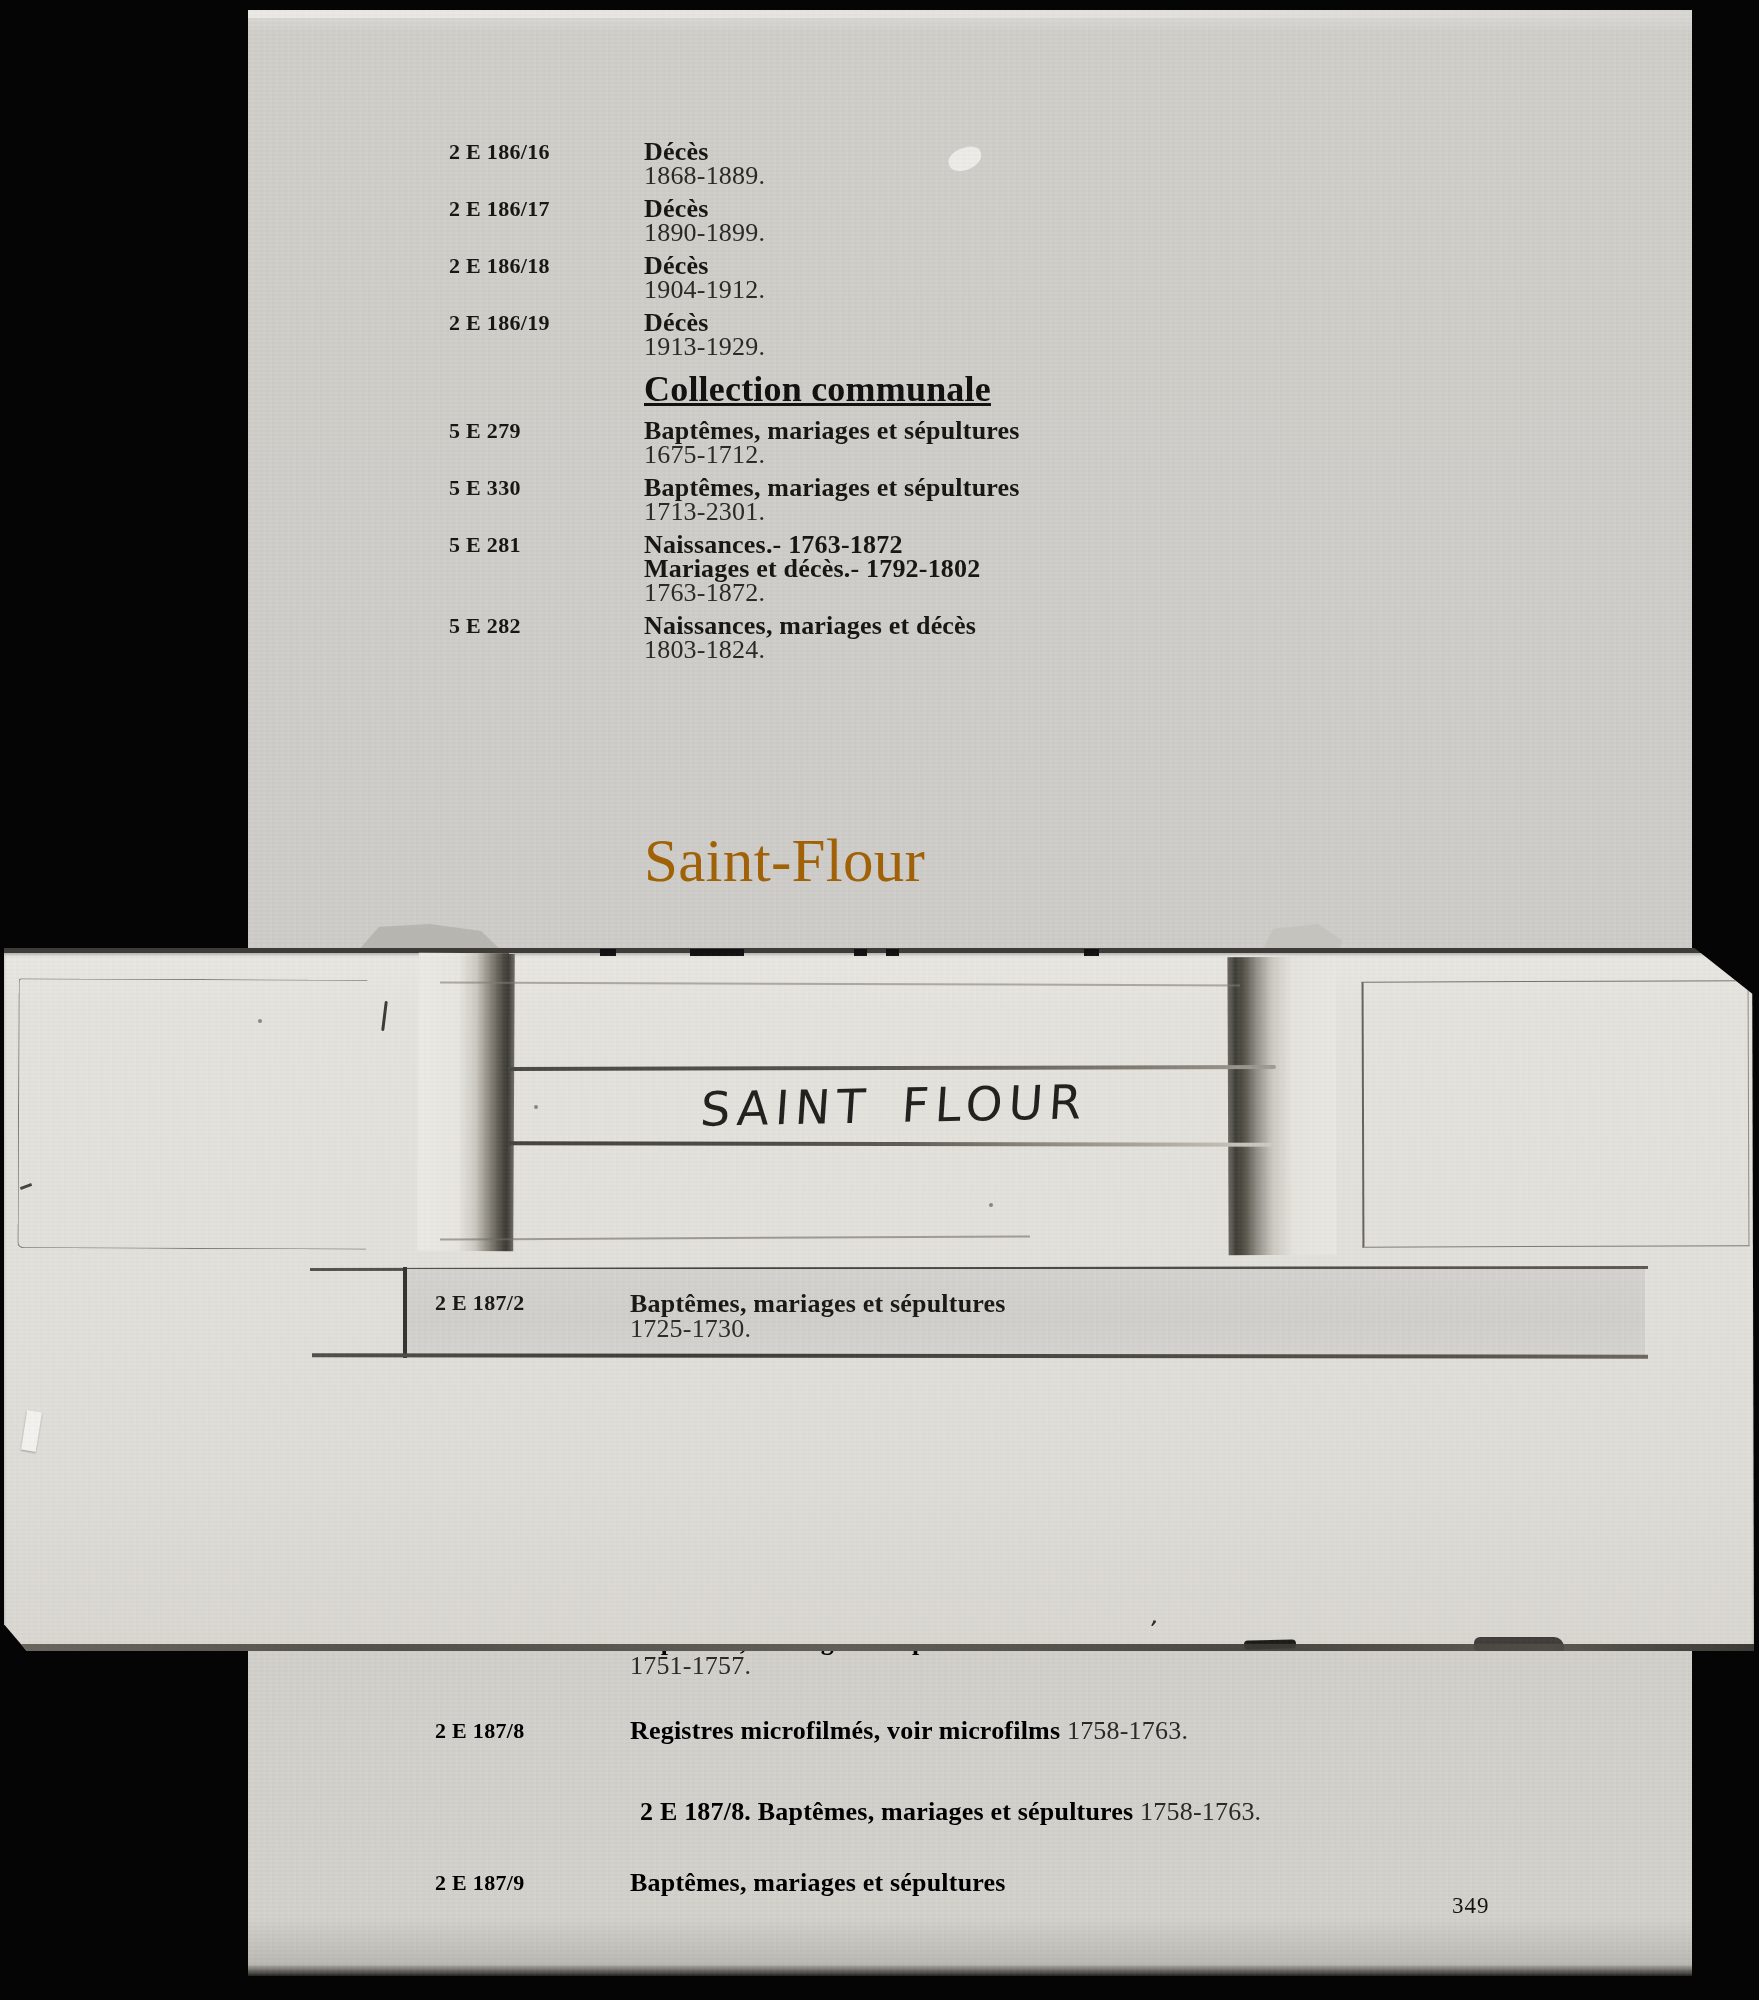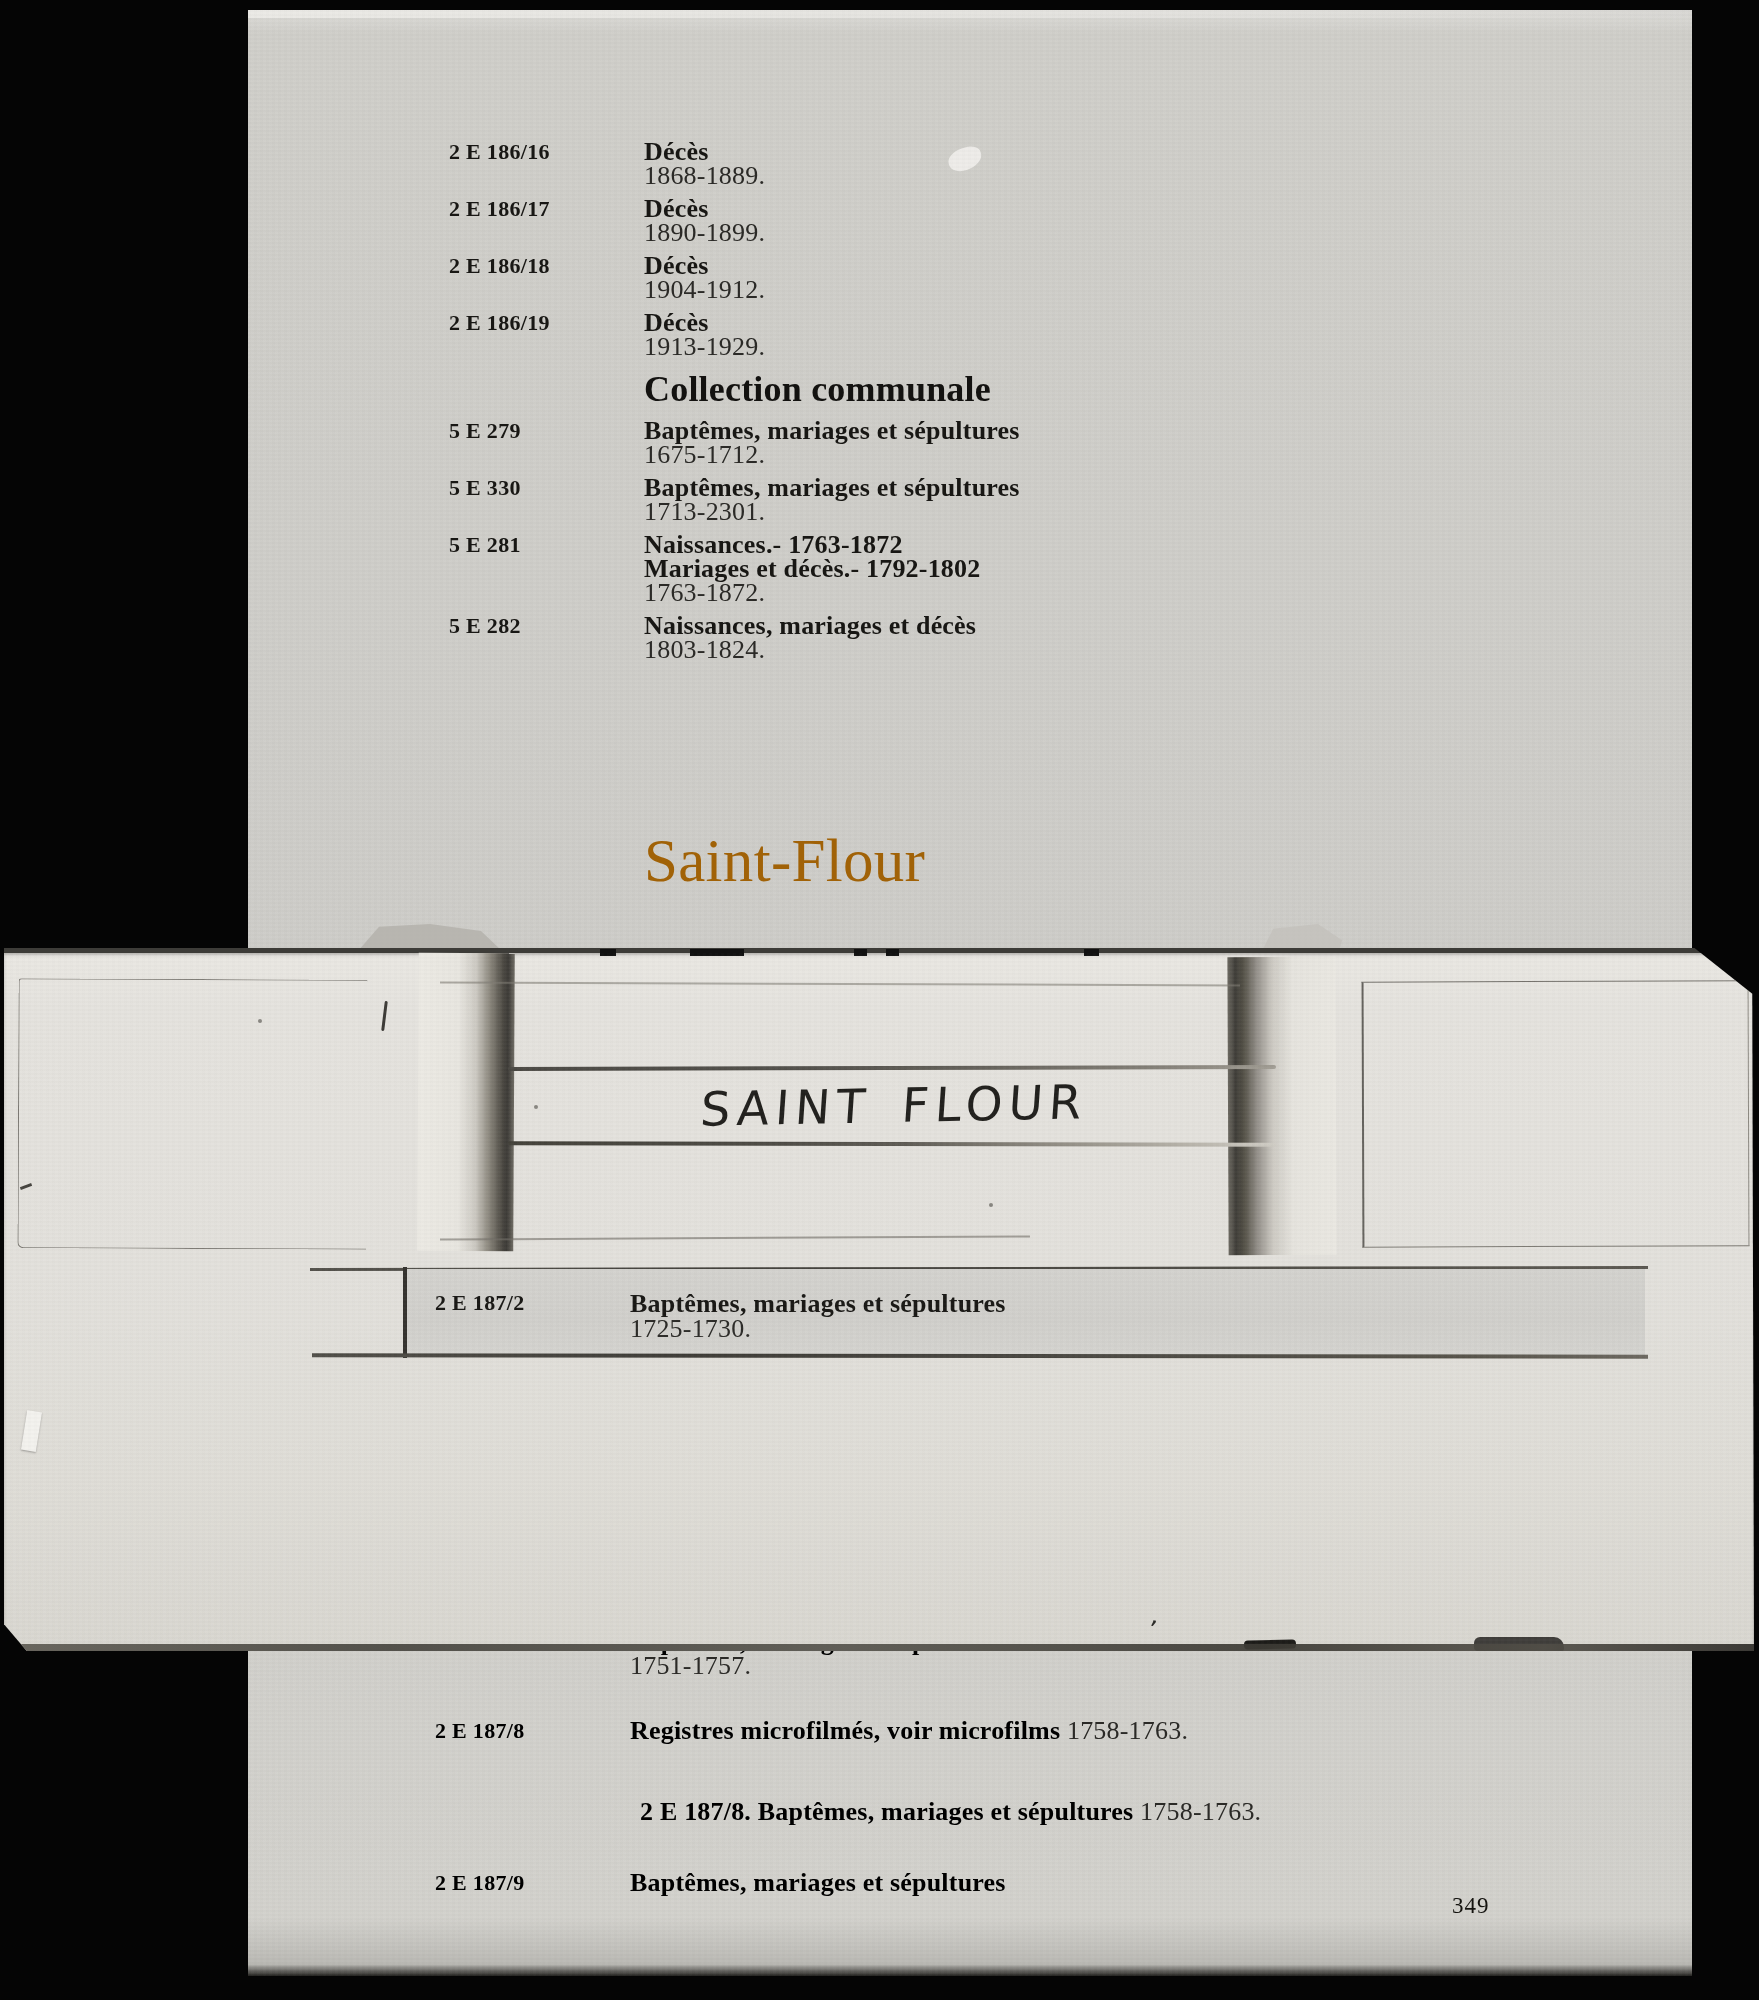--- a/index.html
+++ b/index.html
@@ -20,21 +20,21 @@
   #catalog{position:absolute;left:449px;top:140px;width:1150px;color:#181714;}
   .entry{display:flex;margin-bottom:9px;}
   .entry .ref{width:195px;font-weight:bold;font-size:22px;line-height:24px;
               letter-spacing:.3px;flex:0 0 195px;}
   .entry .desc{flex:1;}
   .line{font-size:26px;line-height:24px;letter-spacing:.2px;}
   .seg-b{font-weight:bold;}
   .seg-r{font-weight:normal;color:#2b2a27;}
   .desc.indent{padding-left:10px;}
   h2.sec{font-size:36px;line-height:42px;margin:0 0 9px 195px;font-weight:bold;
-         letter-spacing:.2px;color:#131210;}
+         letter-spacing:.2px;color:#131210;text-decoration:underline;}
   h1.place{font-size:61px;line-height:58px;margin:170px 0 0 195px;font-weight:normal;
          letter-spacing:.3px;color:#a16207;}
 
   
   #bottom-layer{position:absolute;left:435px;top:0;width:1150px;height:2000px;}
   #bottom-layer .entry{position:absolute;left:0;width:1150px;margin:0;}
   .brow0{top:1630px;}
   .brow1{top:1719px;}
   .brow2{top:1800px;}
   .brow3{top:1871px;}

